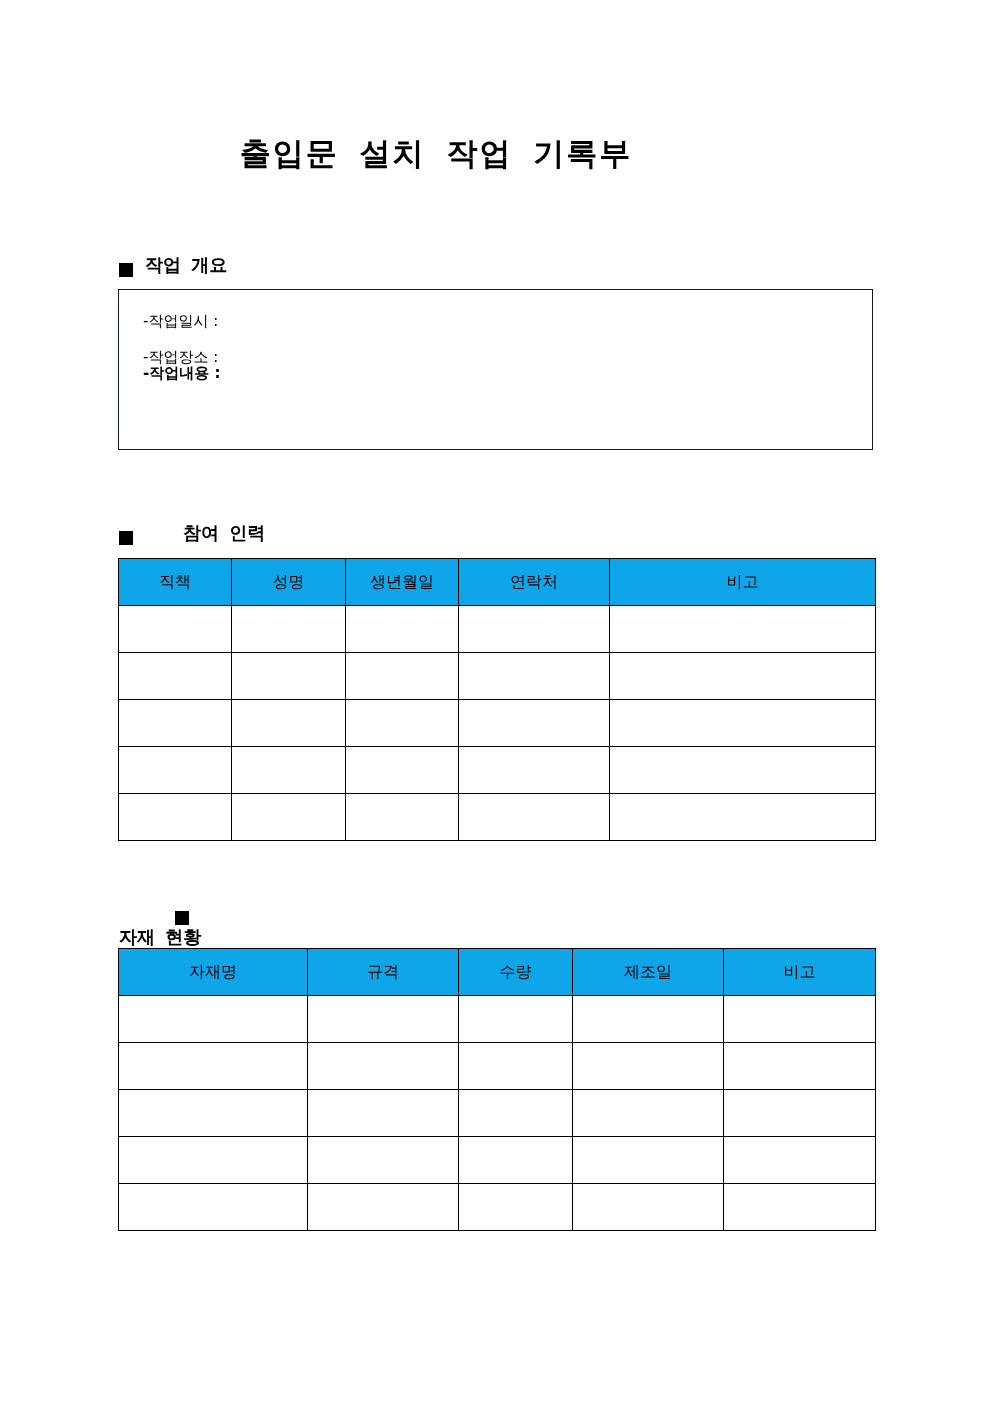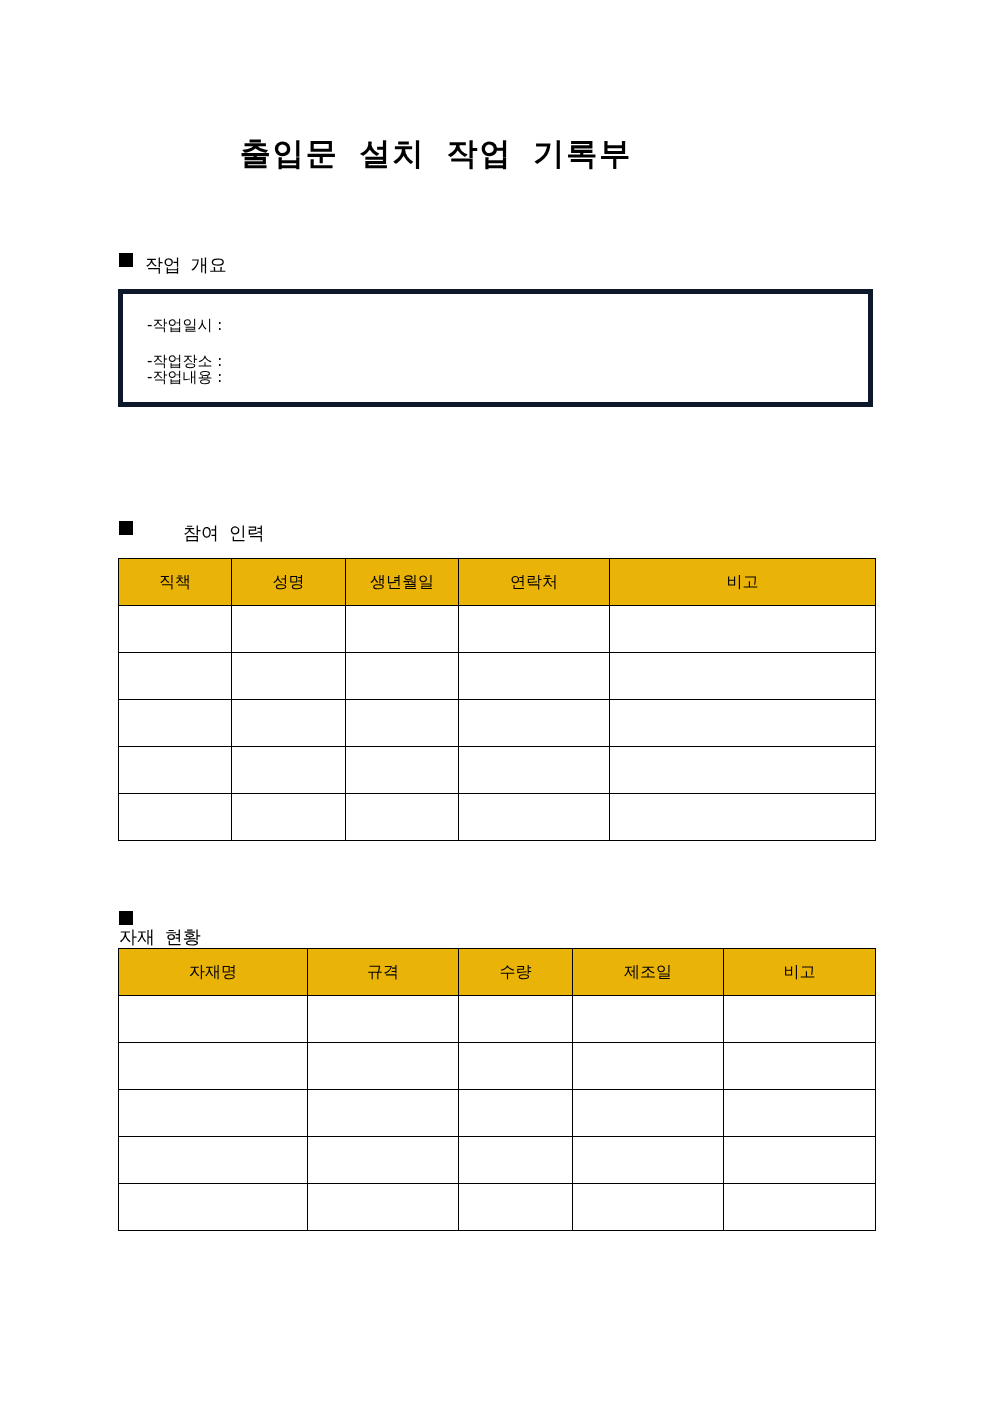--- a/index.html
+++ b/index.html
@@ -1,39 +1,39 @@
 <!DOCTYPE html>
 <html><head>
   <meta charset="utf-8">
   <style>
     html, body { margin: 0; padding: 0; background: #ffffff; }
     body { width: 992px; height: 1403px; position: relative; font-family: "DejaVu Sans", sans-serif; color: #000; }
     .title { position: absolute; top: 133px; left: 0; width: 872px; text-align: center; font-size: 31px; font-weight: bold; letter-spacing: 2px; word-spacing: 8px; }
-    .section-head { position: absolute; left: 119px; font-size: 18px; font-weight: normal; display: flex; align-items: flex-start; }
+    .section-head { position: absolute; left: 119px; font-size: 18px; font-weight: bold; display: flex; align-items: flex-end; }
     .section-head .sq { display: inline-block; width: 14px; height: 14px; background: #000; margin-right: 12px; }
     .section-head .lbl { word-spacing: 4px; }
-    .overview { position: absolute; left: 118px; top: 289px; width: 755px; height: 118px; border: 5px solid #0f172a; box-sizing: border-box; }
+    .overview { position: absolute; left: 118px; top: 289px; width: 755px; height: 161px; border: 1px solid #0f172a; box-sizing: border-box; }
     .overview .line { position: absolute; left: 24px; font-size: 15px; }
     table.grid { position: absolute; left: 118px; width: 757px; border-collapse: collapse; table-layout: fixed; }
     table.grid th, table.grid td { border: 1px solid #000; height: 46px; padding: 0; font-size: 16px; font-weight: normal; text-align: center; }
-    table.grid th { background: #eab308; }
+    table.grid th { background: #0ea5e9; }
   </style>
 </head>
 <body>
 
 <div class="title">출입문 설치 작업 기록부</div>
 
 <div class="section-head" style="top:253px;">
   <span class="sq"></span>
   <span class="lbl">작업 개요</span>
 </div>
 <div class="overview">
   <div class="line" style="top:22px;">-작업일시 :</div>
   <div class="line" style="top:58px;">-작업장소 :</div>
-  <div class="line" style="top:74px;">-작업내용 :</div>
+  <div class="line" style="top:74px;font-weight:bold;">-작업내용 :</div>
 </div>
 
 <div class="section-head" style="top:521px;gap:38px;">
   <span class="sq"></span>
   <span class="lbl">참여 인력</span>
 </div>
 <table class="grid" style="top:558px;">
   <colgroup>
     <col style="width:113px">
       <col style="width:114px">

